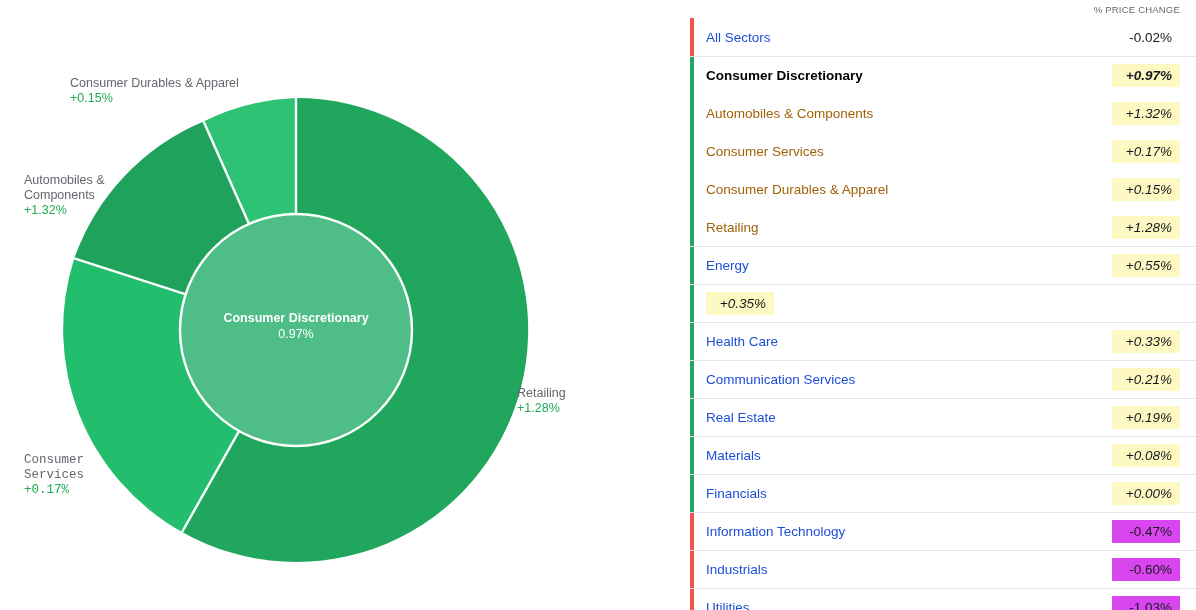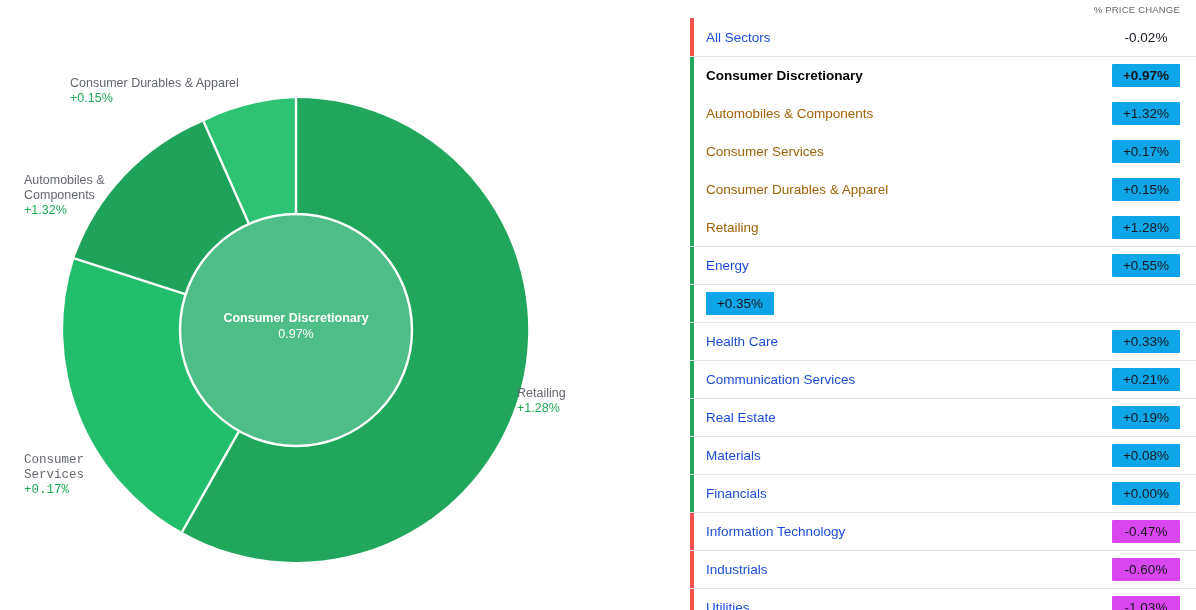--- a/index.html
+++ b/index.html
@@ -60,28 +60,28 @@
     font-size: 13.5px;
     color: #1d4ed8;
     white-space: nowrap; overflow: hidden; text-overflow: ellipsis;
   }
   .row.bold .rlabel { font-weight: bold; color:#000; }
   .row.sub .rlabel { color: #a16207; }
 
   .row .badge {
     flex: 0 0 auto;
     min-width: 68px;
-    text-align: center;
+    text-align: right;
     padding: 4px 8px 4px 8px;
     font-size: 13.5px;
     color: #15191f;
     border-radius: 1px;
   }
   .row.bold .badge { font-weight: bold; }
-  .badge.pos { background: #0ea5e9; }
+  .badge.pos { background: #fef9c3; font-style: italic; }
   .badge.neg { background: #d946ef; margin-left: 10px; }
   .badge.none { background: transparent; }
 </style>
 </head>
 <body>
 
 <div id="root">
 
   <div id="chart-panel">
 

